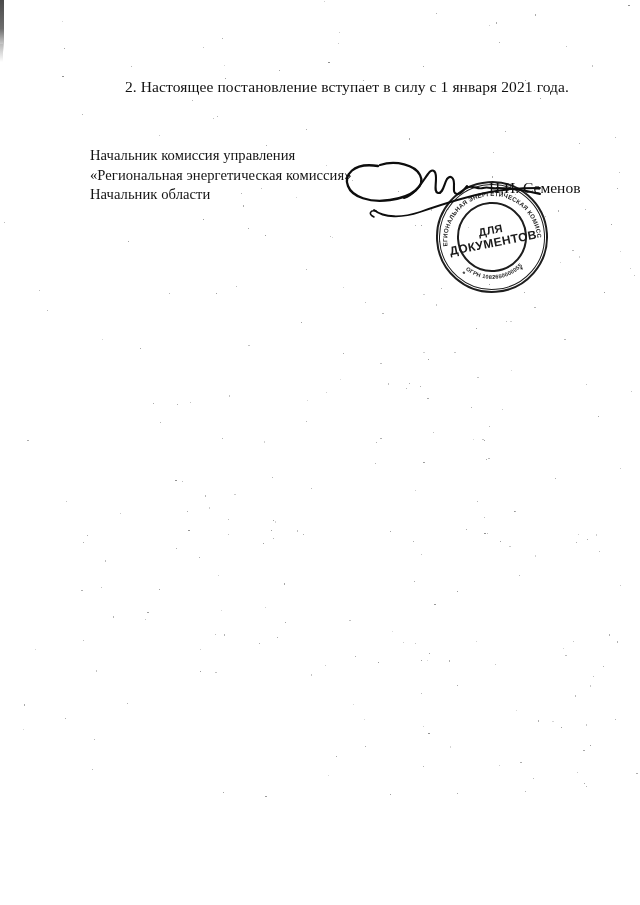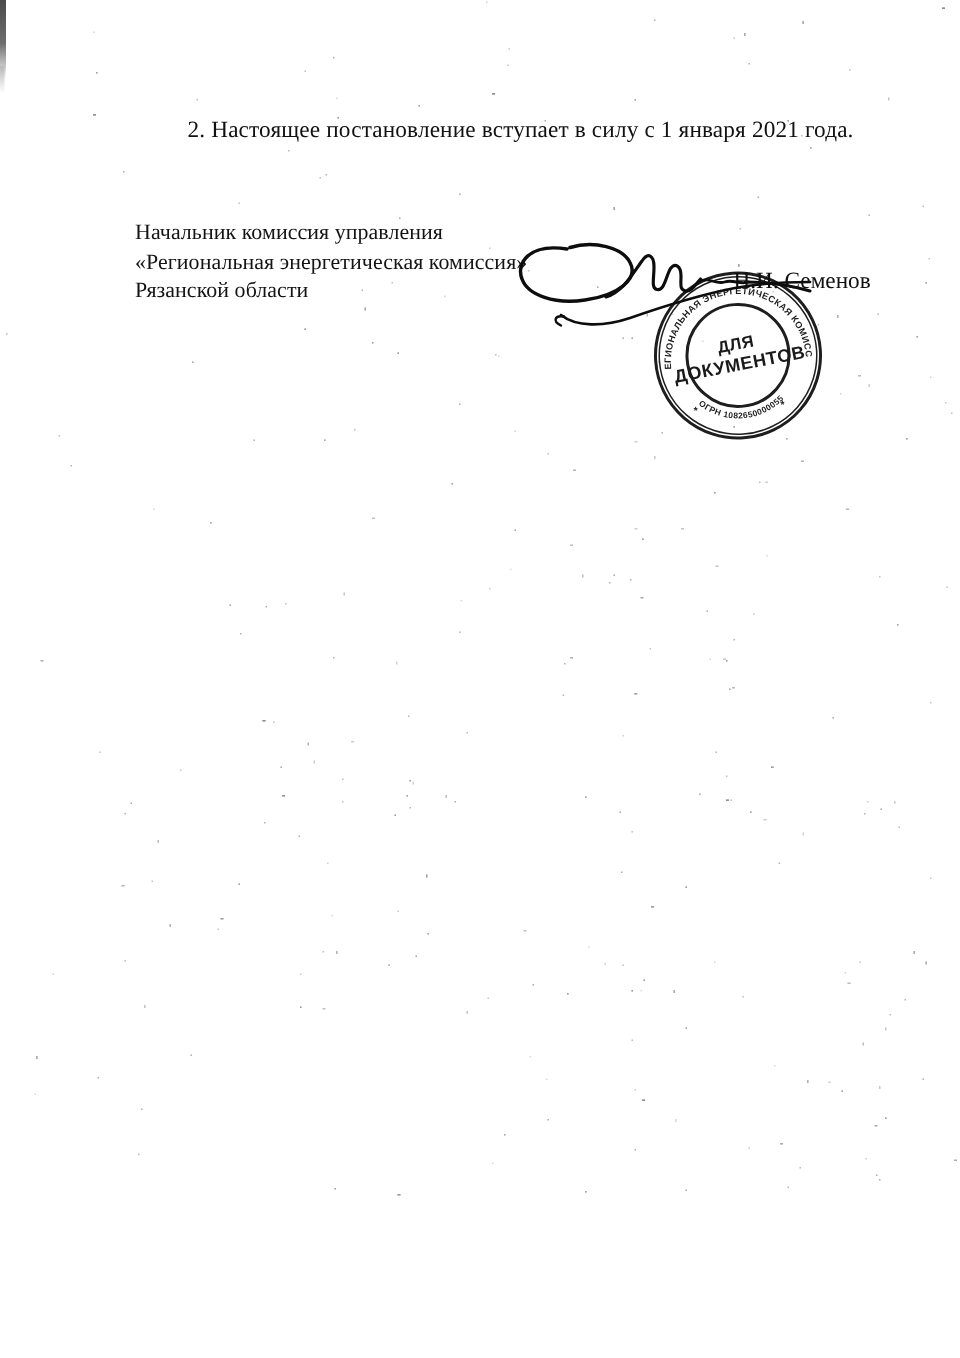--- a/index.html
+++ b/index.html
@@ -577,21 +577,21 @@
       <i style="left: 587px; top: 539px; opacity: 0.57;"></i>
       <i class="c" style="left: 388px; top: 383px; opacity: 0.44;"></i>
       <i style="left: 223px; top: 792px; opacity: 0.65;"></i>
     </div>
 
   <p class="para-1">2. Настоящее постановление вступает в силу с 1 января 2021 года.</p>
 
   <div class="sig-block">
     <span class="ln">Начальник комиссия управления</span>
     <span class="ln">«Региональная энергетическая комиссия»</span>
-    <span class="ln">Рязанской области</span>
+    <span class="ln">Начальник области</span>
   </div>
 
   <div class="signature">
     <svg width="200" height="78" viewBox="0 0 200 78" fill="none" xmlns="http://www.w3.org/2000/svg">
 
       <path d="M34 18 C8 14, 0 28, 4 38 C8 49, 26 55, 46 52 C68 49, 82 38, 76 27 C71 17, 52 12, 36 17" stroke="#0d0d0d" stroke-width="2.3" fill="none" stroke-linecap="round"></path>
 
       <path d="M60 50 C72 46, 78 34, 84 26 C88 20, 92 22, 92 30 C92 38, 90 44, 94 45 C99 46, 100 36, 103 31 C106 27, 110 29, 110 36 C110 42, 109 45, 113 46 C117 47, 120 41, 123 38" stroke="#0d0d0d" stroke-width="2.1" fill="none" stroke-linecap="round" stroke-linejoin="round"></path>
 
       <path d="M122 40 C128 36, 133 42, 139 40 C145 38, 149 42, 155 40" stroke="#0d0d0d" stroke-width="1.9" fill="none" stroke-linecap="round"></path>

